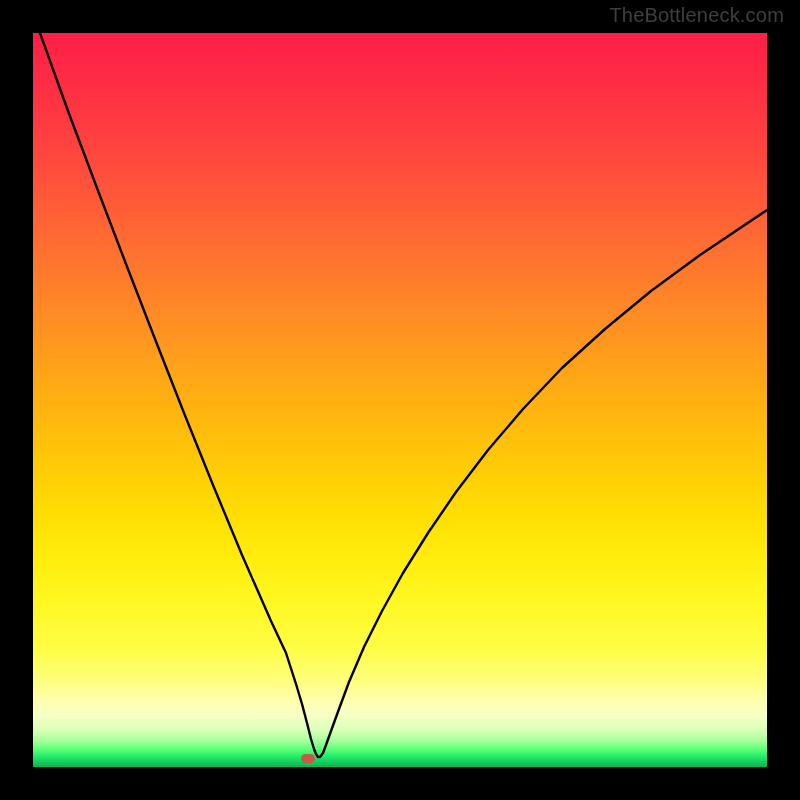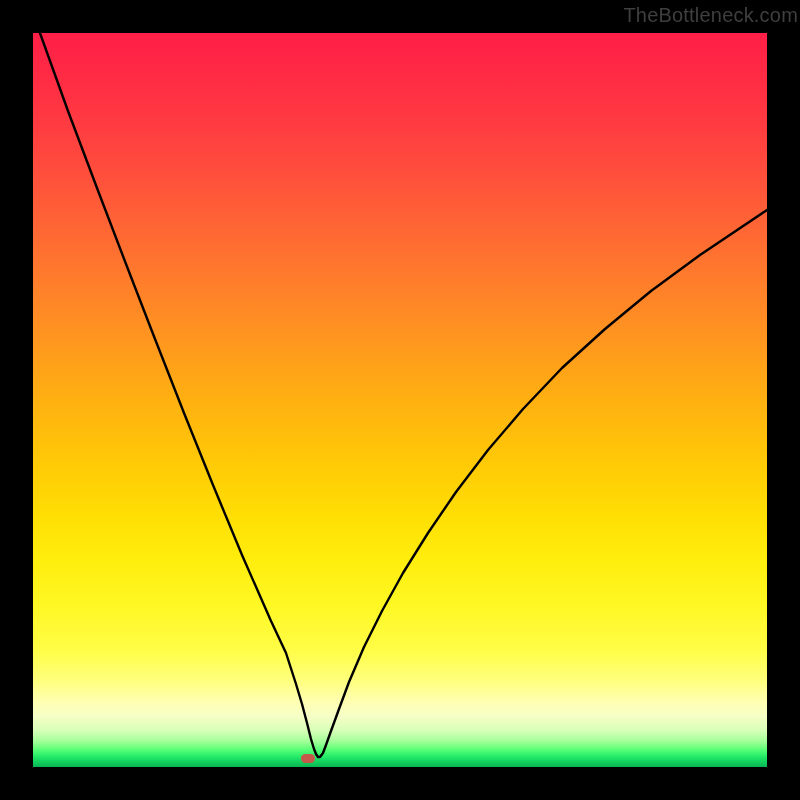--- a/index.html
+++ b/index.html
@@ -66,21 +66,21 @@
   .marker {
     position: absolute;
     width: 14px;
     height: 9px;
     border-radius: 5px;
     background: #c55a4a;
   }
   .watermark {
     position: absolute;
     top: 4px;
-    right: 2px;
+    right: 16px;
     color: #3f3f3f;
     font-size: 20px;
     font-weight: 500;
     letter-spacing: 0.2px;
   }
 </style>
 </head>
 <body>
 
 <div class="outer">

